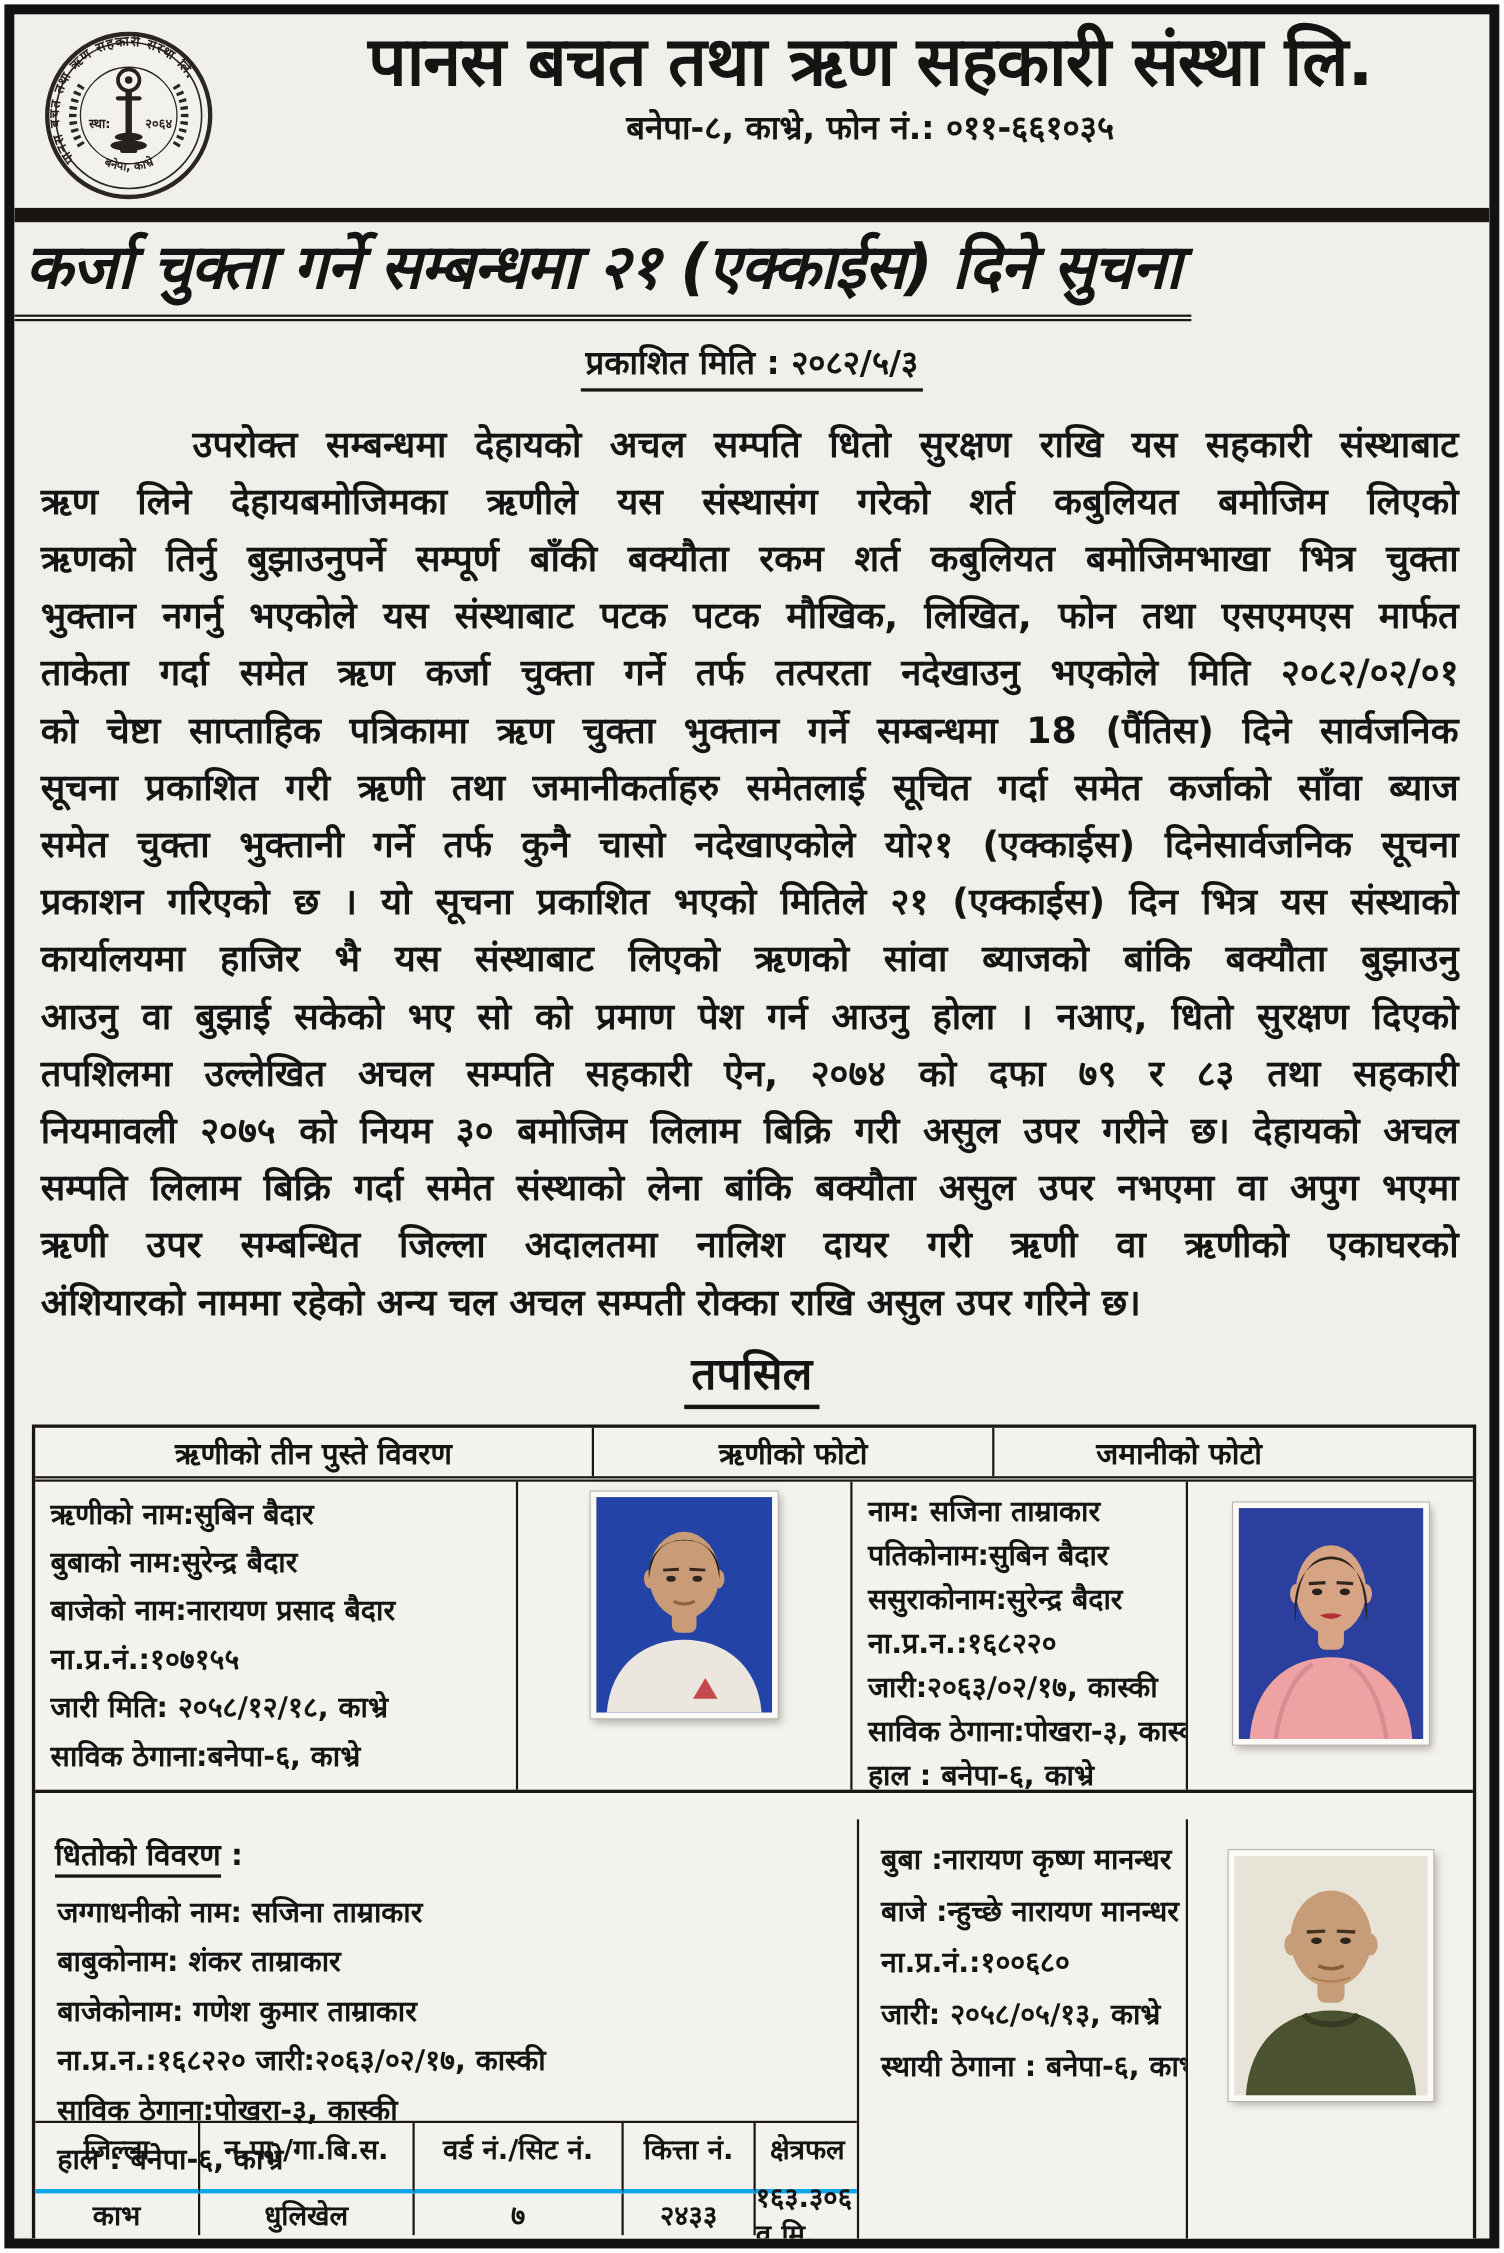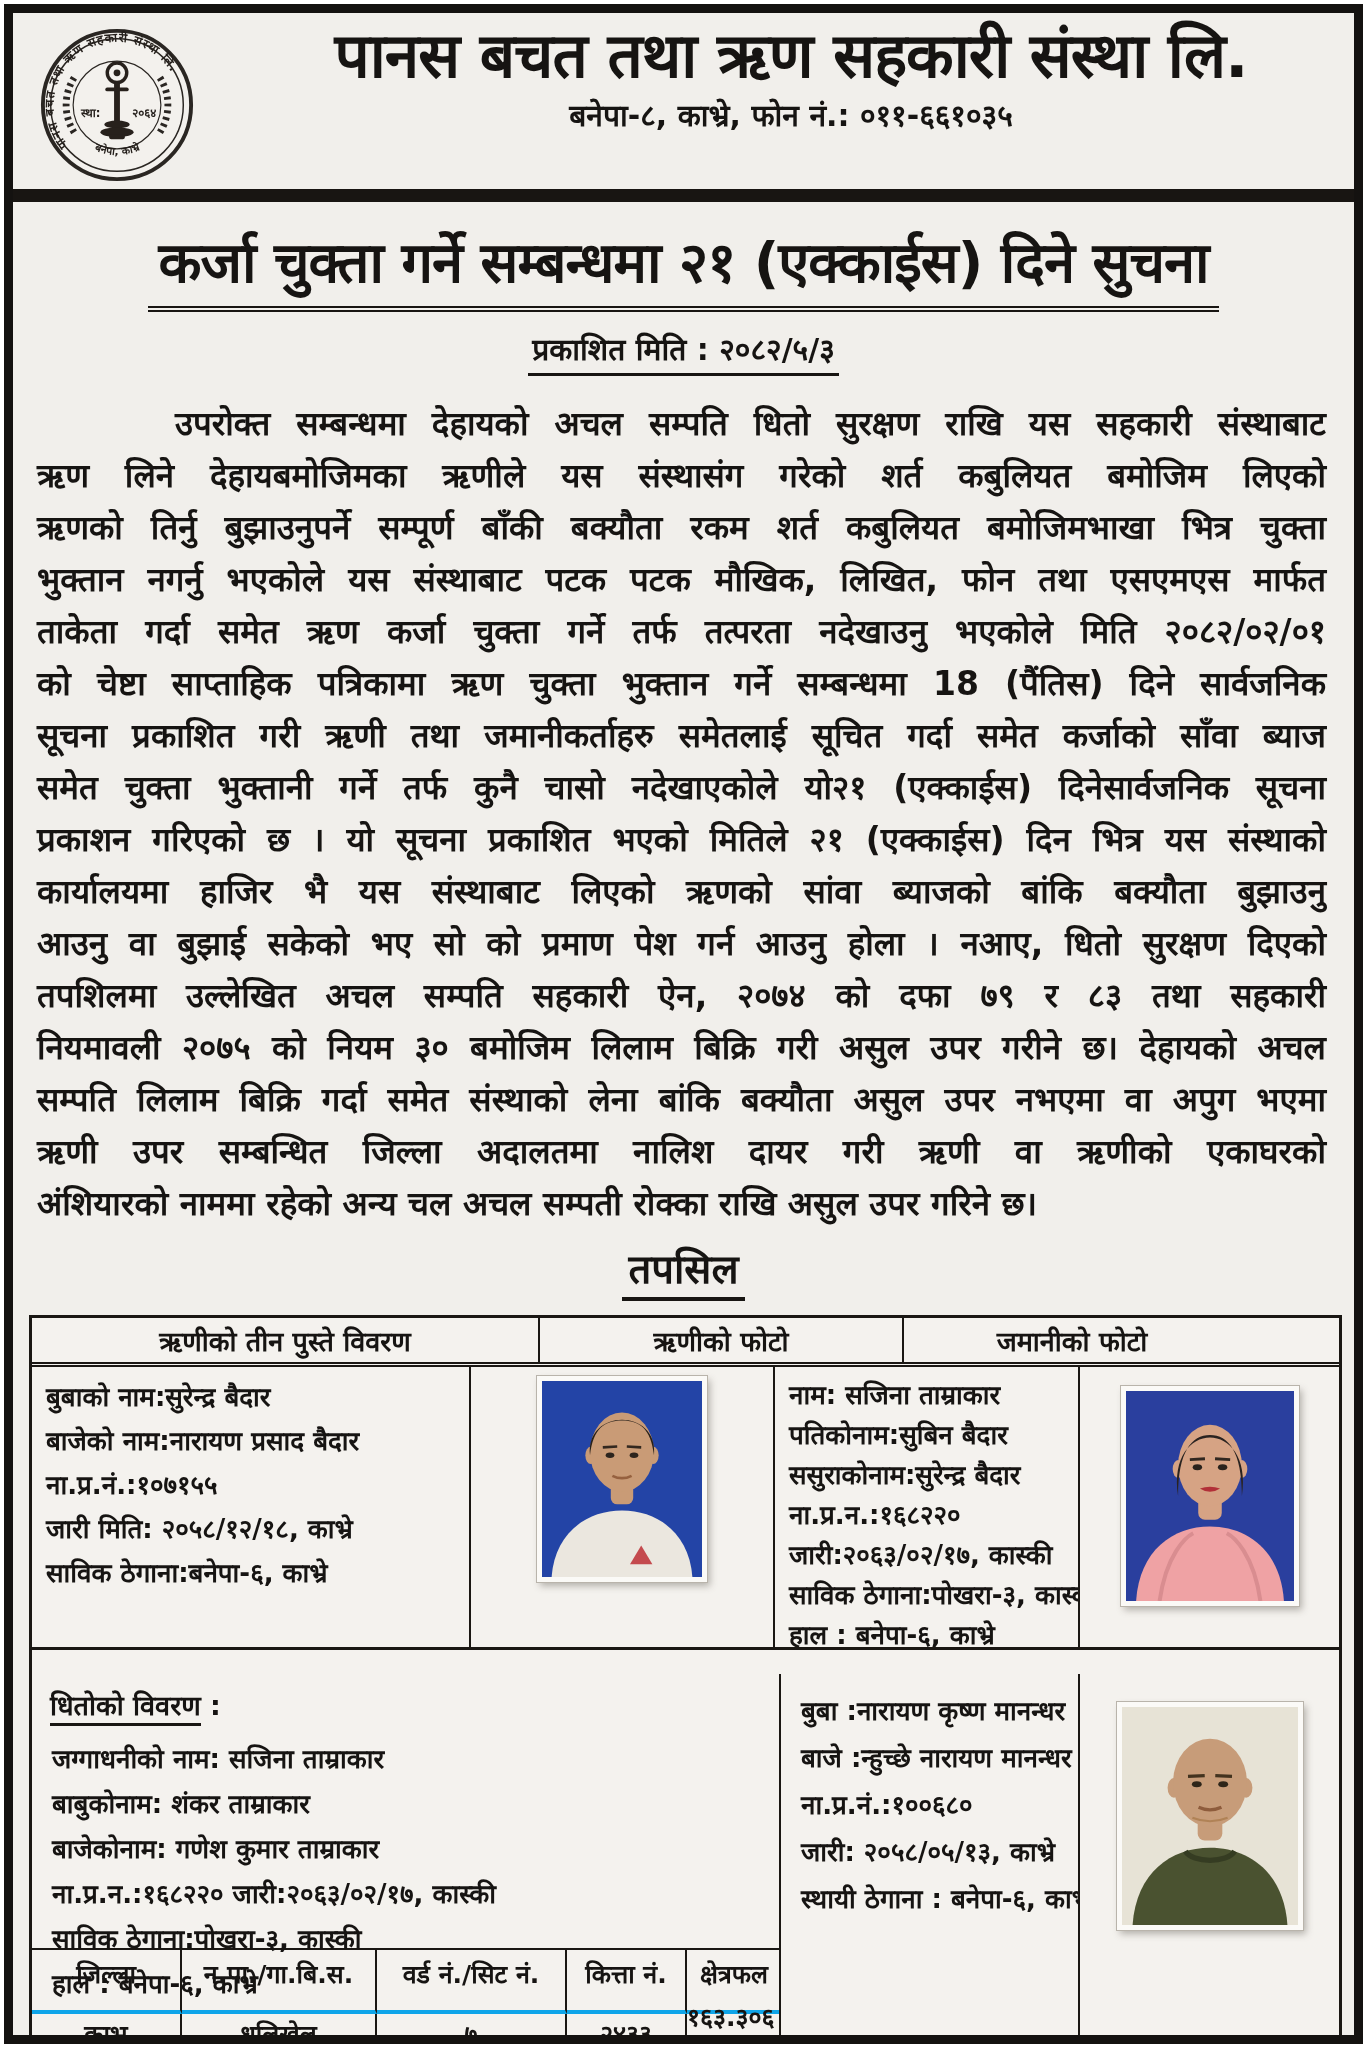--- a/index.html
+++ b/index.html
@@ -8,21 +8,21 @@
   .sheet{position:absolute;left:4px;top:4px;right:4px;bottom:4px;
          border:9px solid #141210;background:#f1efeb;overflow:hidden;}
   
   .masthead{position:relative;height:168px;border-bottom:13px solid #181512;}
   .seal{position:absolute;left:26px;top:6px;width:156px;height:156px;}
   .mast-text{margin-left:215px;text-align:center;}
   .org-name{font-size:62px;font-weight:800;letter-spacing:-1px;line-height:1.12;
             margin-top:8px;white-space:nowrap;}
   .org-addr{font-size:30px;font-weight:700;margin-top:4px;}
   
-  .title-wrap{text-align:center;margin-top:20px;}
+  .title-wrap{margin-top:0;font-style:italic;}
   .notice-title{display:inline-block;font-size:56px;font-weight:800;letter-spacing:-1px;
                 border-bottom:6px double #181512;padding:0 10px 8px;}
   .pub-wrap{text-align:center;margin-top:16px;}
   .pub-date{display:inline-block;font-size:30px;font-weight:700;
             border-bottom:3px solid #181512;padding:0 4px 4px;}
   
   .body-text{margin:22px 28px 0 24px;}
   .body-line{font-size:33px;font-weight:600;line-height:52px;
              text-align:justify;text-align-last:justify;white-space:normal;}
   .body-line.first{text-indent:138px;}
@@ -152,20 +152,21 @@
   <div class="dtable">
 
     <div class="t-head">
       <div class="hcell">ऋणीको  तीन पुस्ते विवरण</div>
       <div class="hcell">ऋणीको फोटो</div>
       <div class="hcell">जमानीको फोटो</div>
     </div>
 
     <div class="t-row1">
       <div class="cell-lines">
+        <div>ऋणीको नाम:सुबिन बैदार</div>
         <div>बुबाको नाम:सुरेन्द्र बैदार</div>
         <div>बाजेको नाम:नारायण प्रसाद बैदार</div>
         <div>ना.प्र.नं.:१०७१५५</div>
         <div>जारी मिति: २०५८/१२/१८, काभ्रे</div>
         <div>साविक ठेगाना:बनेपा-६, काभ्रे</div>
       </div>
 
       <div class="photo-cell">
         <div class="photo-frame pf-borrower">
           <svg viewBox="0 0 100 124" width="160" height="196" preserveAspectRatio="none">

